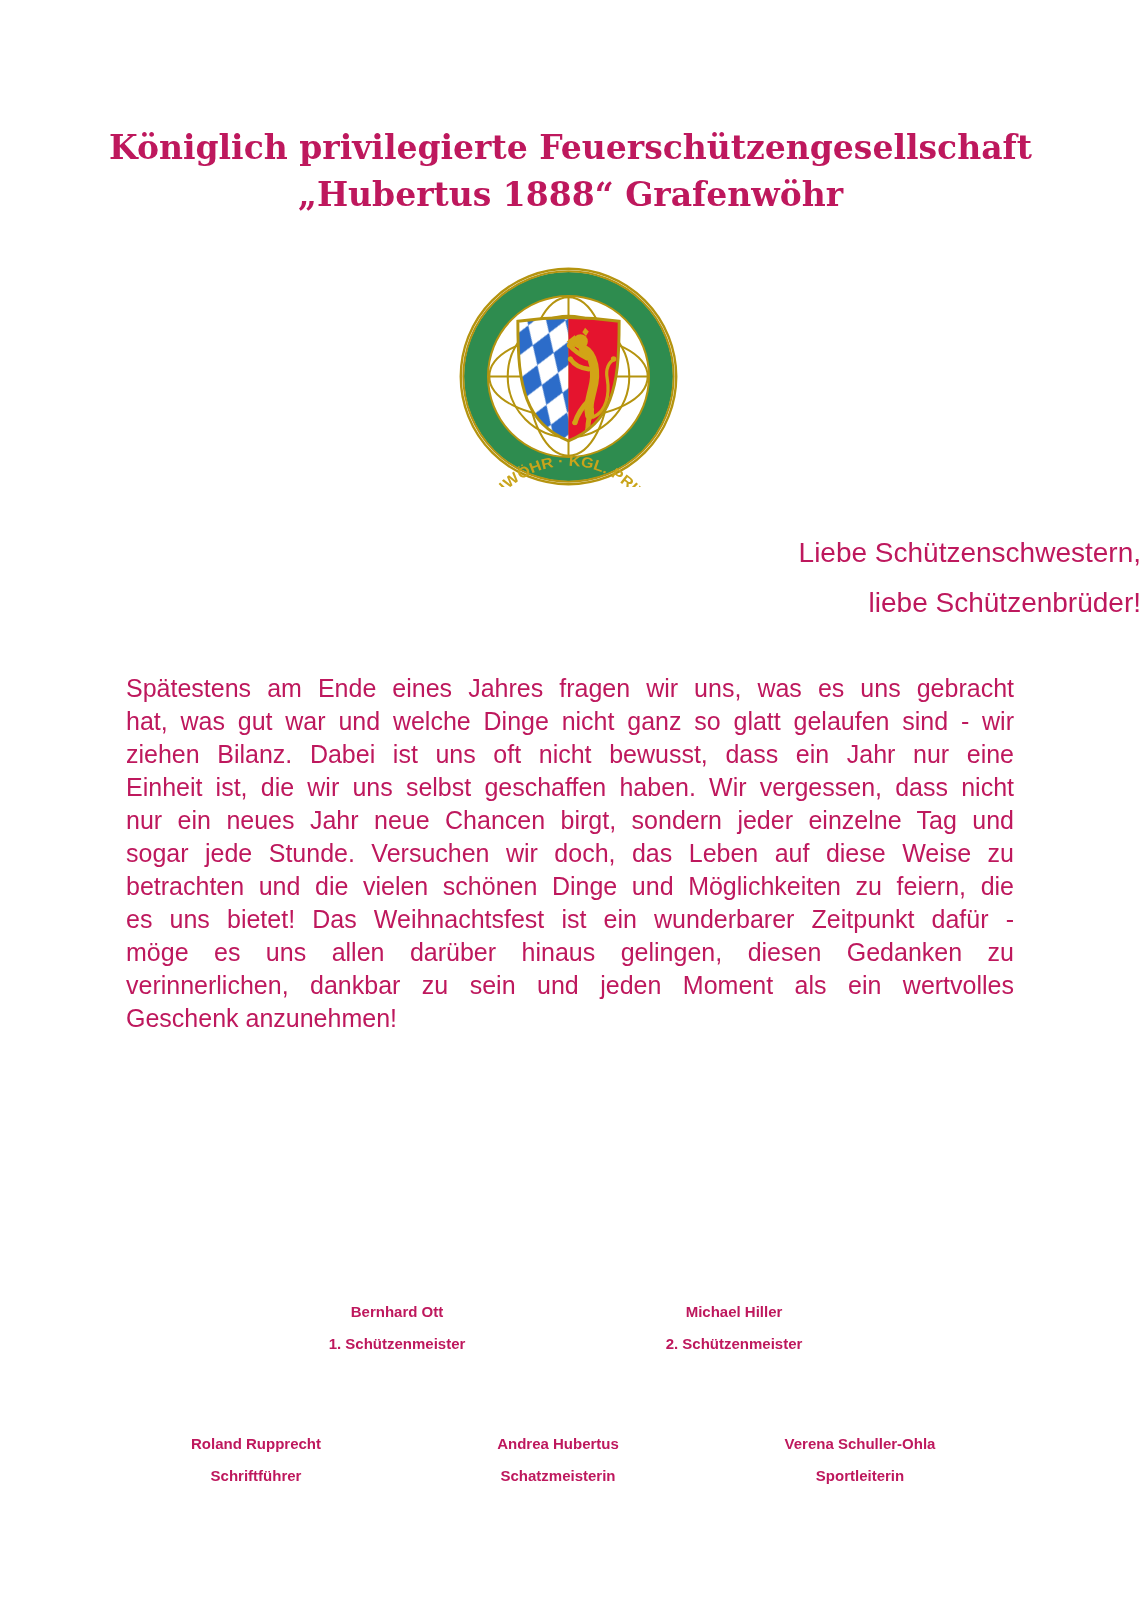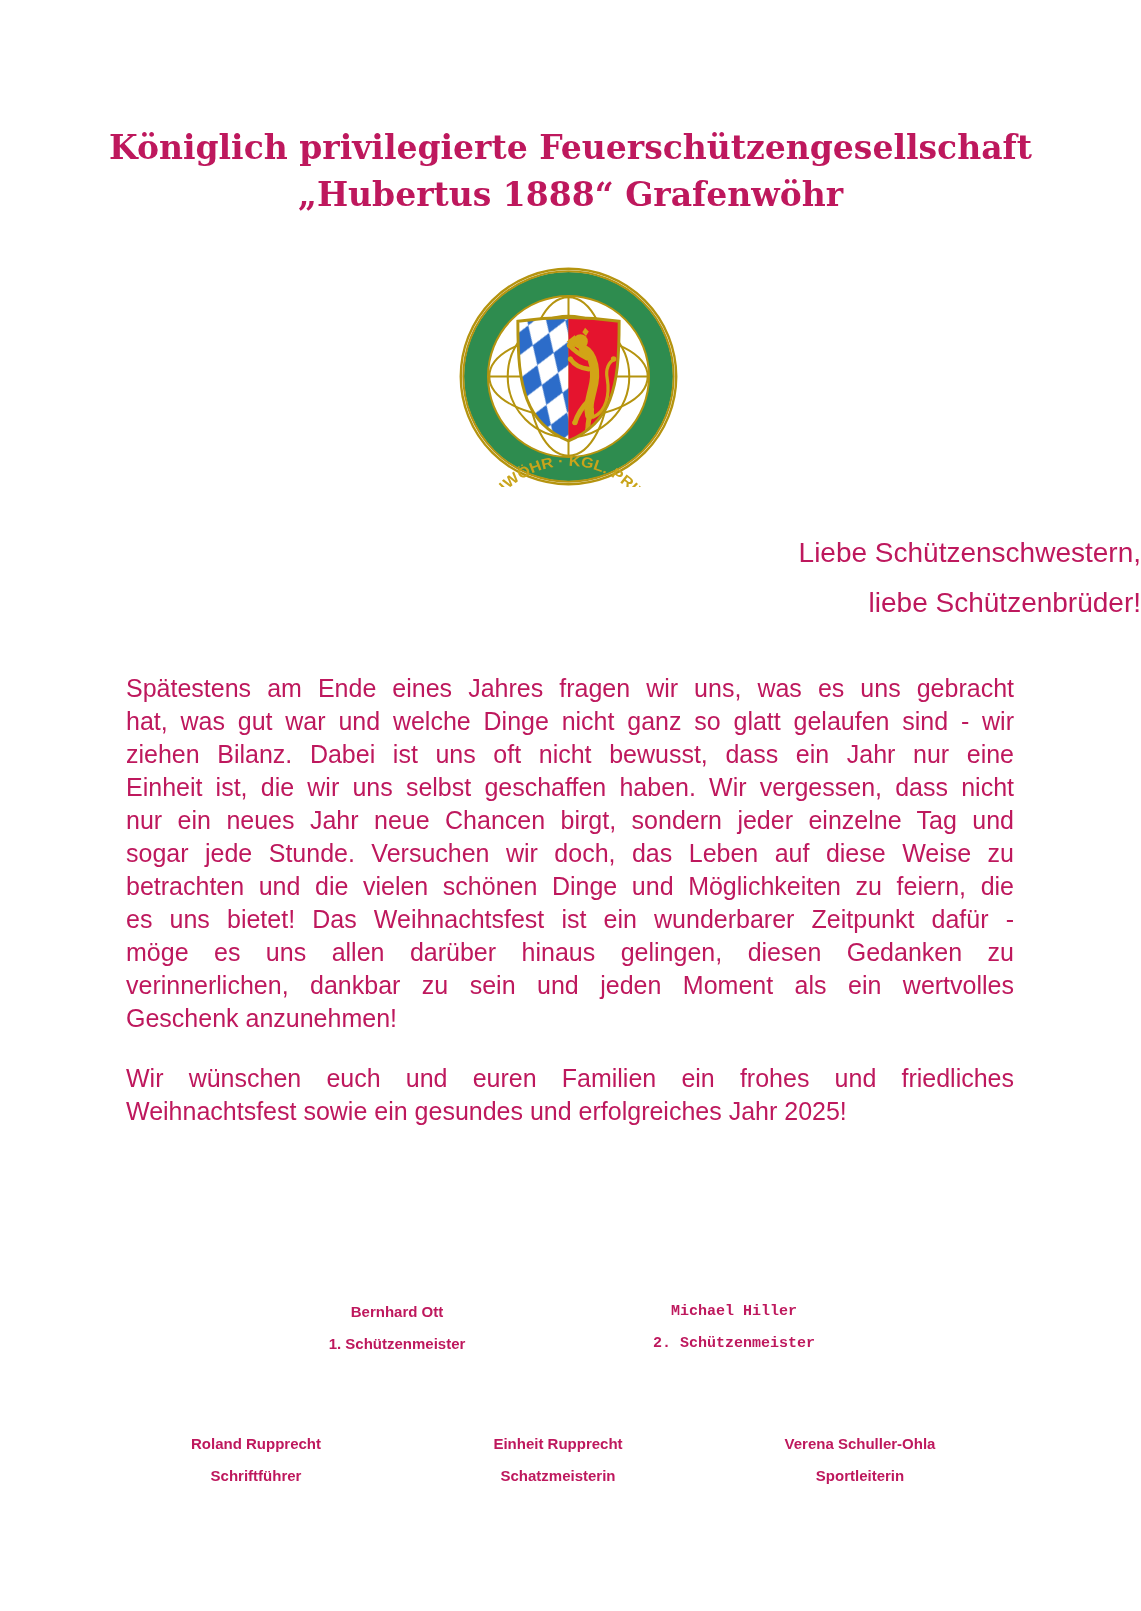--- a/index.html
+++ b/index.html
@@ -27,21 +27,21 @@
   .jlast{text-align:left;text-align-last:left;}
   .signoff{
     position:absolute;top:1212px;left:0;width:100%;text-align:center;
     font-weight:700;font-size:28px;line-height:36px;
   }
   .sig{
     position:absolute;width:320px;text-align:center;font-weight:700;
     font-size:15px;line-height:31.5px;
   }
   .sig-1a{left:237px;top:1296px;}
-  .sig-1b{left:574px;top:1296px;font-family:Liberation Mono, monospace;}
+  .sig-1b{left:574px;top:1296px;}
   .sig-2a{left:96px;top:1428px;}
   .sig-2b{left:398px;top:1428px;}
   .sig-2c{left:700px;top:1428px;text-align:center;}
 </style>
 </head>
 <body>
 
 <div class="page">
 
   <div class="title">
@@ -122,42 +122,38 @@
       <div class="jline">ziehen Bilanz. Dabei ist uns oft nicht bewusst, dass ein Jahr nur eine</div>
       <div class="jline">Einheit ist, die wir uns selbst geschaffen haben. Wir vergessen, dass nicht</div>
       <div class="jline">nur ein neues Jahr neue Chancen birgt, sondern jeder einzelne Tag und</div>
       <div class="jline">sogar jede Stunde. Versuchen wir doch, das Leben auf diese Weise zu</div>
       <div class="jline">betrachten und die vielen schönen Dinge und Möglichkeiten zu feiern, die</div>
       <div class="jline">es uns bietet! Das Weihnachtsfest ist ein wunderbarer Zeitpunkt dafür -</div>
       <div class="jline">möge es uns allen darüber hinaus gelingen, diesen Gedanken zu</div>
       <div class="jline">verinnerlichen, dankbar zu sein und jeden Moment als ein wertvolles</div>
       <div class="jline jlast">Geschenk anzunehmen!</div>
     </div>
-    <div class="para">
-      <div class="jline">Wir wünschen euch und euren Familien ein frohes und friedliches</div>
-      <div class="jline jlast">Weihnachtsfest sowie ein gesundes und erfolgreiches Jahr 2025!</div>
-    </div>
   </div>
 
 
   <div class="sig sig-1a">
     <div>Bernhard Ott</div>
     <div>1. Schützenmeister</div>
   </div>
   <div class="sig sig-1b">
     <div>Michael Hiller</div>
     <div>2. Schützenmeister</div>
   </div>
 
   <div class="sig sig-2a">
     <div>Roland Rupprecht</div>
     <div>Schriftführer</div>
   </div>
   <div class="sig sig-2b">
-    <div>Einheit Rupprecht</div>
+    <div>Andrea Hubertus</div>
     <div>Schatzmeisterin</div>
   </div>
   <div class="sig sig-2c">
     <div>Verena Schuller-Ohla</div>
     <div>Sportleiterin</div>
   </div>
 
 </div>
 
 </body></html>

